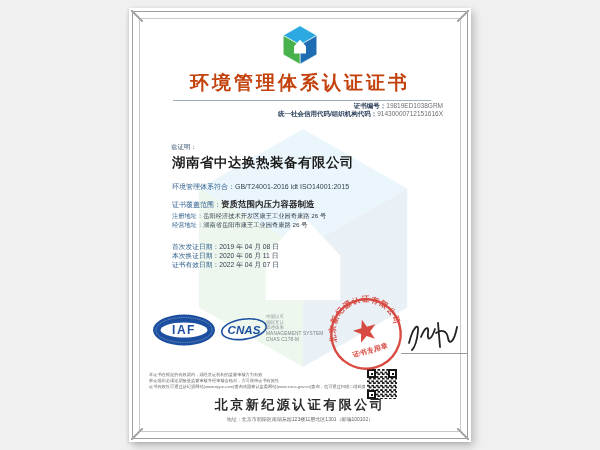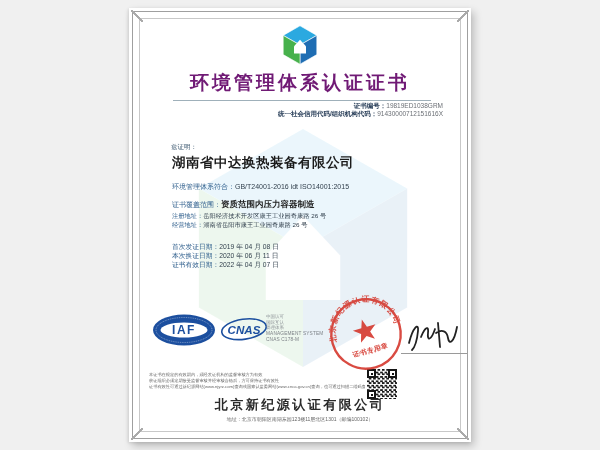--- a/index.html
+++ b/index.html
@@ -12,21 +12,21 @@
   .corner { position:absolute; width:12px; height:12px; }
   .c-tl { left:2px;  top:2px;    background:linear-gradient(45deg, transparent 45%, #aaa 45%, #aaa 55%, transparent 55%); }
   .c-tr { right:2px; top:2px;    background:linear-gradient(135deg, transparent 45%, #aaa 45%, #aaa 55%, transparent 55%); }
   .c-bl { left:2px;  bottom:2px; background:linear-gradient(135deg, transparent 45%, #aaa 45%, #aaa 55%, transparent 55%); }
   .c-br { right:2px; bottom:2px; background:linear-gradient(45deg, transparent 45%, #aaa 45%, #aaa 55%, transparent 55%); }
 
   .watermark { position:absolute; left:50px; top:116px; width:248px; height:248px; opacity:.09; }
   .logo { position:absolute; left:151px; top:16px; width:40px; height:42px; }
 
   .title { position:absolute; left:0; top:62px; width:100%; text-align:center;
-           font-size:19px; font-weight:bold; color:#701a75; letter-spacing:3px;
+           font-size:19px; font-weight:bold; color:#c2410c; letter-spacing:3px;
            font-family:"DejaVu Sans", sans-serif; }
   .title-rule { position:absolute; left:44px; top:92px; width:258px; height:1px; background:#9fb0ba; }
 
   .meta { position:absolute; top:94px; right:28px; width:480px; text-align:right;
           transform:scale(.5); transform-origin:top right; font-size:13px; line-height:16px; white-space:nowrap; }
   .meta .lbl { font-weight:bold; color:#243a55; }
   .meta .val { color:#6b6f75; }
 
   .bodyblock { position:absolute; left:42px; top:134px; width:560px; height:300px;
                transform:scale(.5); transform-origin:0 0; }

